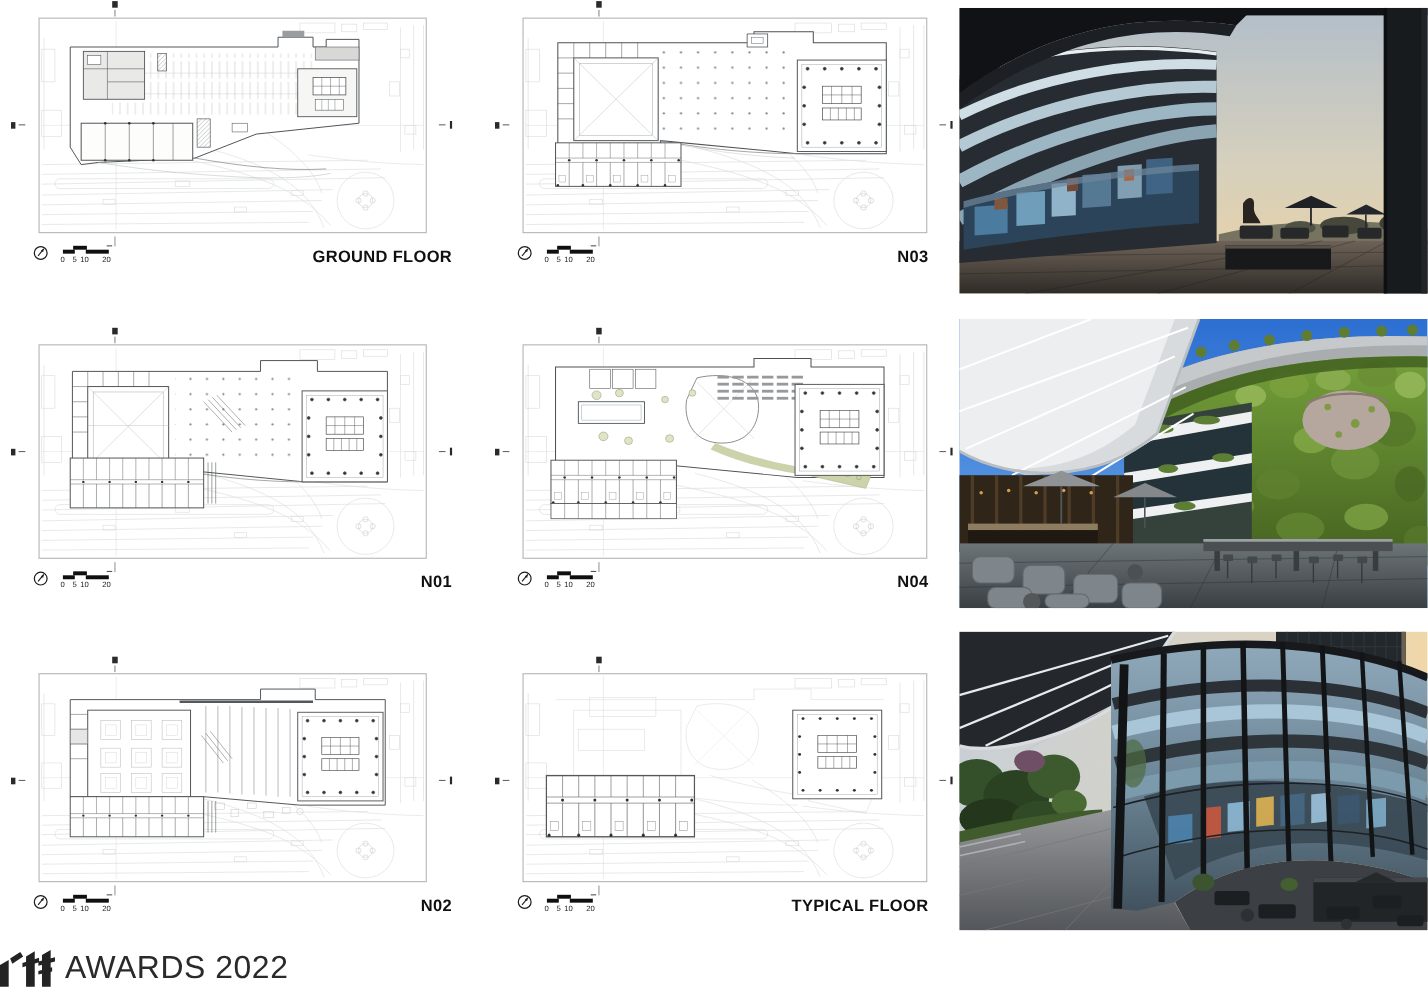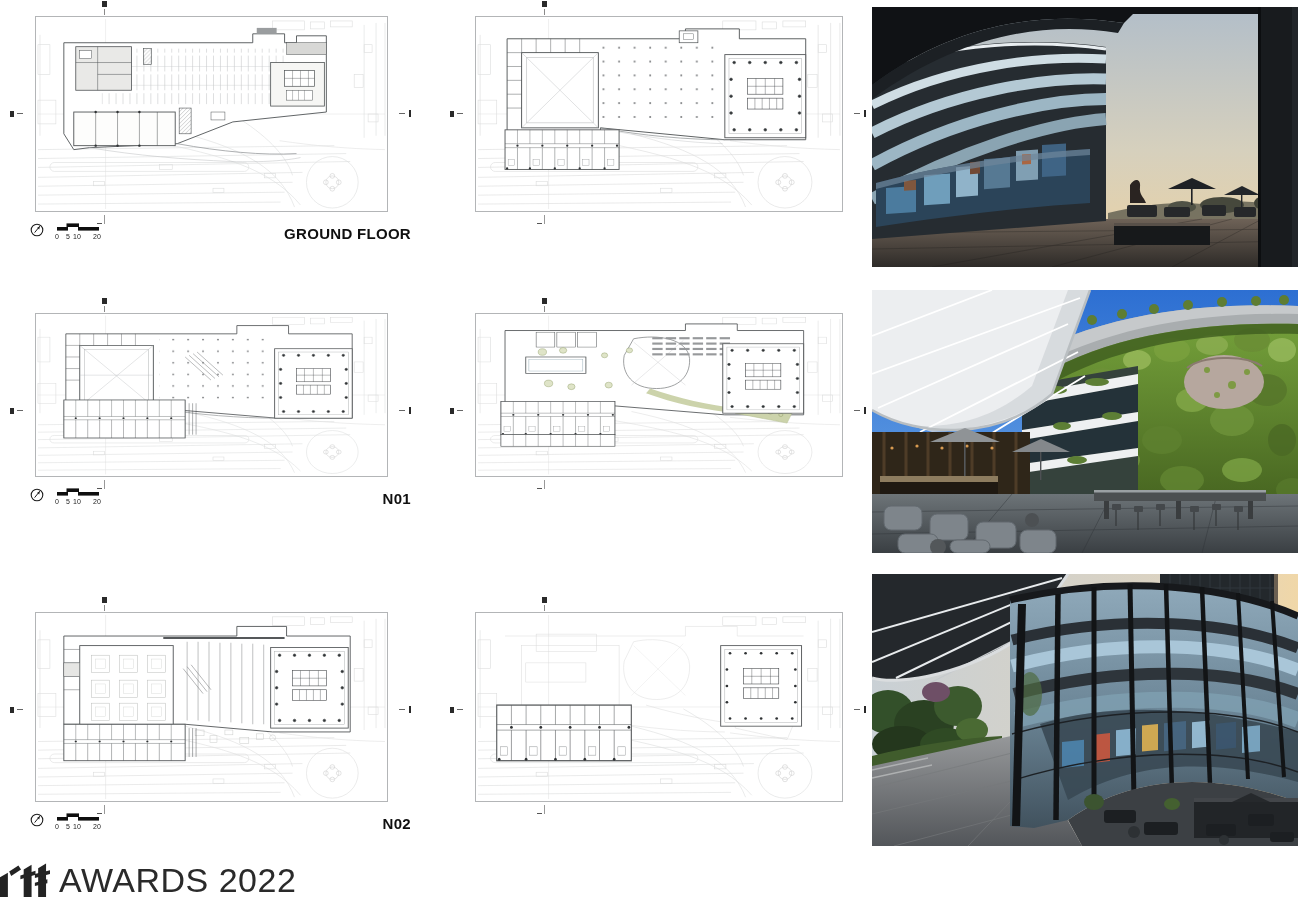--- a/index.html
+++ b/index.html
@@ -2,21 +2,21 @@
 <html><head>
 <meta charset="utf-8">
 <style>
   html,body{margin:0;padding:0;}
   body{width:1298px;height:900px;background:#ffffff;position:relative;overflow:hidden;
        font-family:"Liberation Sans",sans-serif;}
   .cell{position:absolute;}
   .c1{left:35px;width:353px;}
   .c2{left:475px;width:368px;}
   .r1{top:16px;height:196px;}
-  .r2{top:313px;height:164px;}
+  .r2{top:313px;height:195px;}
   .r3{top:612px;height:190px;}
   .frame{position:absolute;inset:0;border:1px solid #b3b5b7;background:#fff;box-sizing:border-box;}
   .frame svg{position:absolute;inset:0;width:100%;height:100%;display:block;}
   .mk-top{position:absolute;left:67px;top:-15px;width:5px;height:6px;background:#2a2a2a;}
   .mk-top::after{content:'';position:absolute;left:2px;top:8px;width:1px;height:6px;background:#8a8a8a;}
   .mk-bot{position:absolute;left:69px;top:calc(100% + 3px);width:1px;height:9px;background:#999;}
   .mk-bot::after{content:'';position:absolute;left:-7px;top:8px;width:5px;height:1px;background:#555;}
   .mk-left{position:absolute;left:-25px;top:95px;width:4px;height:6px;background:#2a2a2a;}
   .mk-left::after{content:'';position:absolute;left:7px;top:2px;width:6px;height:1px;background:#666;}
   .mk-right{position:absolute;right:-17px;top:97px;width:6px;height:1px;background:#666;}
@@ -31,21 +31,21 @@
           letter-spacing:.3px;white-space:nowrap;}
   .c1 .plabel{right:-23px;}
   .c2 .plabel{right:-1px;}
   .photo{position:absolute;left:872px;width:426px;overflow:hidden;}
   .photo svg{display:block;width:100%;height:100%;}
   .ph1{top:7px;height:260px;}
   .ph2{top:290px;height:263px;}
   .ph3{top:574px;height:272px;}
   .board-footer{position:absolute;left:0;top:859px;height:41px;display:flex;align-items:center;gap:9px;}
   .rtf-mark{width:50px;height:38px;}
-  .award-text{font-size:34px;color:#2a2a2a;letter-spacing:.5px;margin-top:1px;}
+  .award-text{font-size:29px;color:#2a2a2a;letter-spacing:.5px;margin-top:1px;}
 </style>
 </head>
 <body>
 
 <svg width="0" height="0" style="position:absolute" aria-hidden="true">
   <defs>
     <pattern id="stallP" width="7" height="19" patternUnits="userSpaceOnUse">
       <path d="M3.5,1 V17" stroke="#bcbfc1" stroke-width="0.5"></path>
     </pattern>
     <pattern id="dotP" width="15" height="14" patternUnits="userSpaceOnUse">
@@ -235,20 +235,35 @@
         <rect x="200" y="17" width="10" height="6" stroke-width="0.4"></rect>
         <use href="#tower" x="240" y="38"></use>
         <use href="#roomsbar" x="28" y="114"></use>
       </g>
     </svg>
   </div>
   <div class="mk-top"></div>
   <div class="mk-bot"></div>
   <div class="mk-left"></div>
   <div class="mk-right"></div>
+  <div class="pfoot">
+    <svg class="nicon" viewBox="0 0 14 14">
+        <use href="#nicong"></use>
+      </svg>
+    <div class="sbar">
+      <svg viewBox="0 0 42 9">
+          <use href="#sbars"></use>
+        </svg>
+      <span class="tk tk0">0</span>
+      <span class="tk tk1">5</span>
+      <span class="tk tk2">10</span>
+      <span class="tk tk3">20</span>
+    </div>
+    <div class="plabel">N03</div>
+  </div>
 </div>
 
 <div class="cell c1 r2">
   <div class="frame">
     <svg viewBox="0 0 353 196" preserveAspectRatio="none">
       <use href="#ctx"></use>
       <g stroke="#4e5254" stroke-width="0.7" fill="none">
         <path d="M30,24 H202 V14 H254 V24 H318 V126 H242 L122,114 L122,118 H30 Z" fill="#ffffff" stroke-width="0.9"></path>
         <rect x="124" y="28" width="114" height="84" fill="url(#dotP)" stroke="none"></rect>
         <rect x="44" y="38" width="74" height="74" stroke-width="0.9" fill="#fff"></rect>
@@ -361,20 +376,35 @@
         <rect x="24" y="146" width="110" height="14" fill="#fff" stroke-width="0.7"></rect>
         <path d="M36,146 V160 M48,146 V160 M60,146 V160 M72,146 V160 M84,146 V160 M96,146 V160 M108,146 V160 M120,146 V160" stroke-width="0.4"></path>
         <use href="#tower" x="238" y="36"></use>
       </g>
     </svg>
   </div>
   <div class="mk-top"></div>
   <div class="mk-bot"></div>
   <div class="mk-left"></div>
   <div class="mk-right"></div>
+  <div class="pfoot">
+    <svg class="nicon" viewBox="0 0 14 14">
+        <use href="#nicong"></use>
+      </svg>
+    <div class="sbar">
+      <svg viewBox="0 0 42 9">
+          <use href="#sbars"></use>
+        </svg>
+      <span class="tk tk0">0</span>
+      <span class="tk tk1">5</span>
+      <span class="tk tk2">10</span>
+      <span class="tk tk3">20</span>
+    </div>
+    <div class="plabel">N04</div>
+  </div>
 </div>
 
 <div class="cell c1 r3">
   <div class="frame">
     <svg viewBox="0 0 353 196" preserveAspectRatio="none">
       <use href="#ctx"></use>
       <g stroke="#4e5254" stroke-width="0.7" fill="none">
         <path d="M28,24 H202 V14 H252 V24 H316 V124 H238 L150,116 H28 Z" fill="#ffffff" stroke-width="0.9"></path>
         <path d="M128,26 H250" stroke="#55585a" stroke-width="2.2"></path>
         <rect x="44" y="34" width="94" height="82" stroke-width="0.9" fill="#fff"></rect>
@@ -469,20 +499,35 @@
       <g transform="translate(20,96) scale(1.18,1.45)">
           <use href="#roomsbar"></use>
         </g>
       <use href="#tower" x="236" y="34"></use>
     </svg>
   </div>
   <div class="mk-top"></div>
   <div class="mk-bot"></div>
   <div class="mk-left"></div>
   <div class="mk-right"></div>
+  <div class="pfoot">
+    <svg class="nicon" viewBox="0 0 14 14">
+        <use href="#nicong"></use>
+      </svg>
+    <div class="sbar">
+      <svg viewBox="0 0 42 9">
+          <use href="#sbars"></use>
+        </svg>
+      <span class="tk tk0">0</span>
+      <span class="tk tk1">5</span>
+      <span class="tk tk2">10</span>
+      <span class="tk tk3">20</span>
+    </div>
+    <div class="plabel">TYPICAL FLOOR</div>
+  </div>
 </div>
 
 <div class="photo ph1" aria-label="curved-glass-facade-over-entry-plaza-at-dusk">
   <svg viewBox="0 0 426 260" preserveAspectRatio="none">
     <defs>
       <linearGradient id="p1sky" x1="0" y1="0" x2="0" y2="1">
         <stop offset="0" stop-color="#b2bec9"></stop>
           <stop offset="0.55" stop-color="#d6d0bd"></stop>
           <stop offset="1" stop-color="#ecd2a2"></stop>
       </linearGradient>

